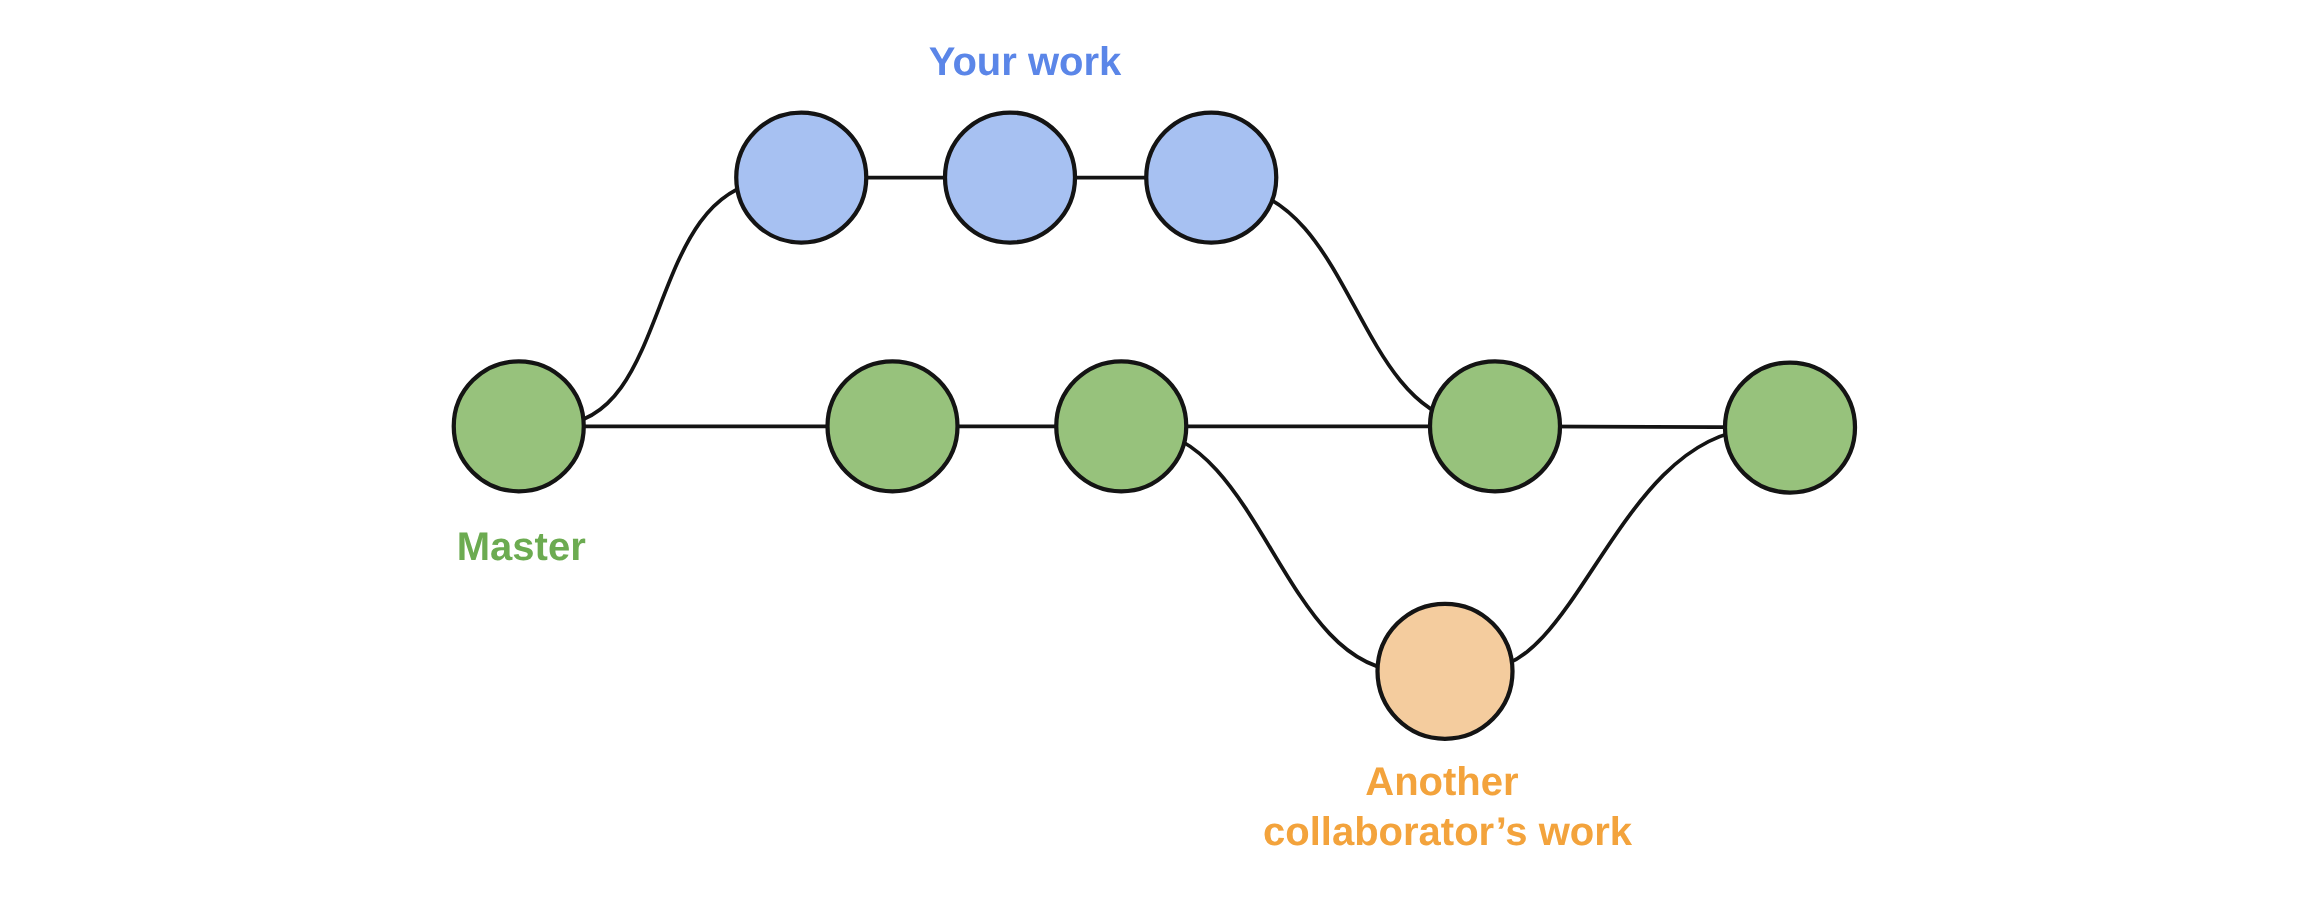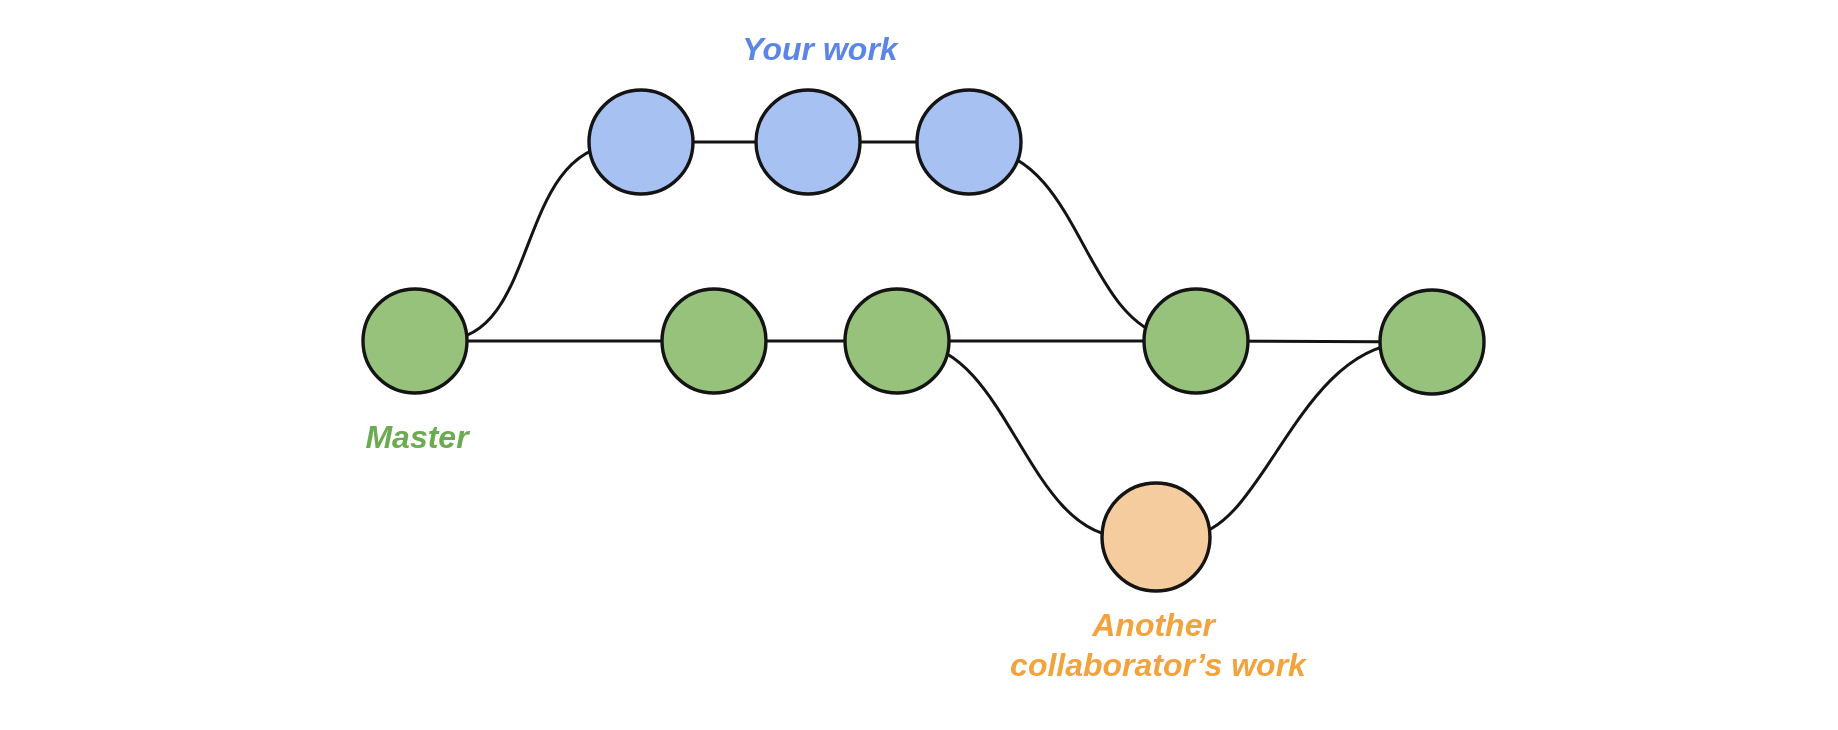--- a/index.html
+++ b/index.html
@@ -6,21 +6,20 @@
     margin: 0;
     padding: 0;
     background: #ffffff;
   }
   .stage {
     position: relative;
     width: 1838px;
     height: 730px;
     background: #ffffff;
     overflow: hidden;
-    font-style: italic;
   }
   svg text {
     font-family: "Liberation Sans", sans-serif;
     font-weight: bold;
     font-size: 32px;
   }
   .edge {
     fill: none;
     stroke-linecap: round;
   }

